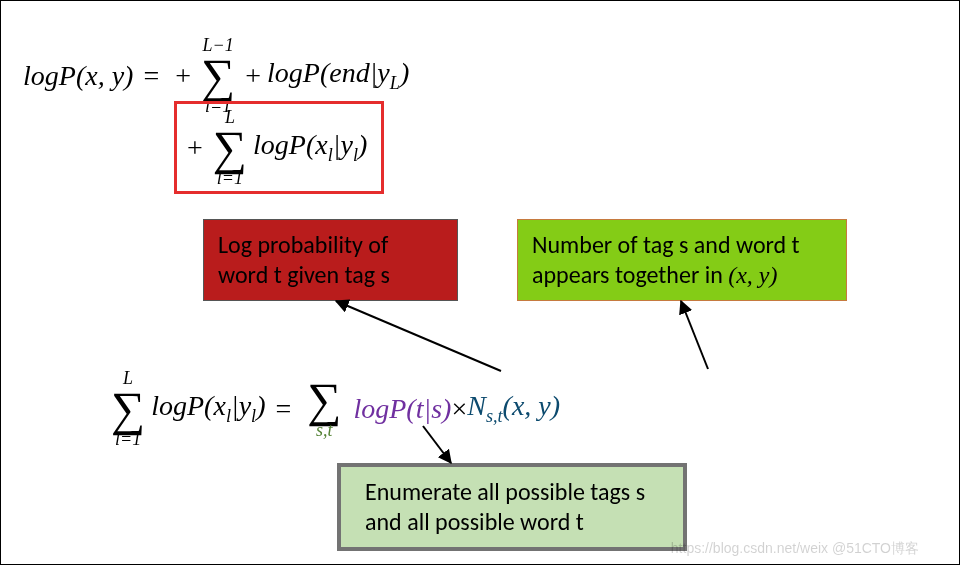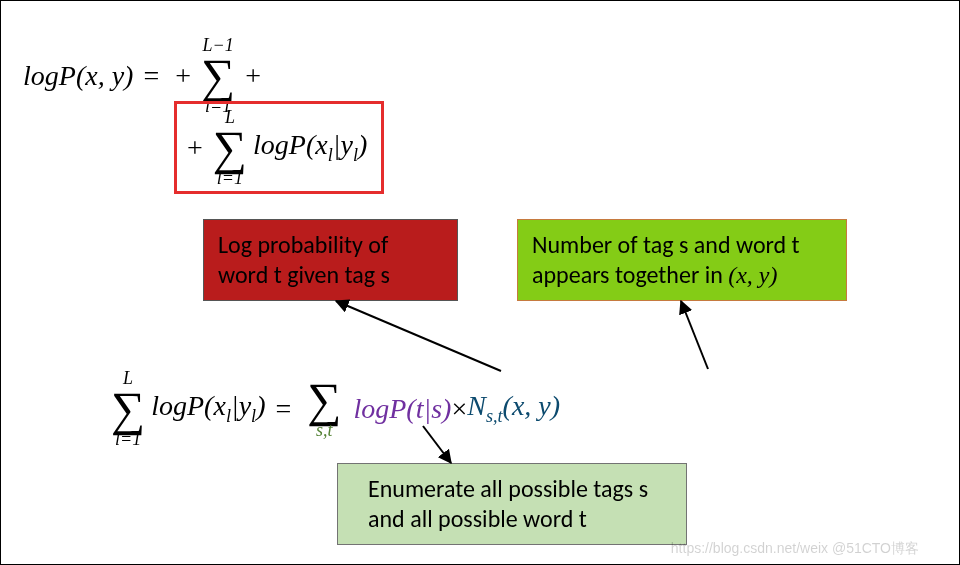--- a/index.html
+++ b/index.html
@@ -101,22 +101,22 @@
     .eq2 .sigma-bot { font-size: 18px; font-style: italic; }
     .purple { color: #7030A0; text-align: right; }
     .green  { color: #548235; }
     .red    { color: #0c4a6e; }
     .calloutC {
       position: absolute;
       top: 462px;
       left: 336px;
       width: 350px;
       background: #C5E0B4;
-      border: 1px solid #737373;
-      padding: 10px 30px;
+      border: 4px solid #737373;
+      padding: 10px 24px;
       font-family: "Calibri", "Segoe UI", sans-serif;
       font-size: 24px;
       line-height: 1.25;
       font-style: normal;
     }
     .watermark {
       position: absolute;
       bottom: 6px;
       right: 40px;
       font-family: Arial, sans-serif;
@@ -136,20 +136,23 @@
 <div class="line1">
   <span>logP(x, y)</span>
   <span style="margin:0 10px;font-style:normal;">=</span>
   <span style="margin:0 6px;font-style:normal;">+</span>
   <span class="sigma-block">
     <span class="sigma-top">L−1</span>
     <span class="sigma-sym">∑</span>
     <span class="sigma-bot">l=1</span>
   </span>
   <span style="margin:0 6px;font-style:normal;">+</span>
+  <span>
+    <span>logP(end|</span><span>y</span><span class="sub">L</span><span>)</span>
+  </span>
 </div>
 
 <div class="boxed">
   <span style="font-style:normal;margin-right:4px;">+</span>
   <span class="sigma-block">
     <span class="sigma-top">L</span>
     <span class="sigma-sym">∑</span>
     <span class="sigma-bot">l=1</span>
   </span>
   <span>

